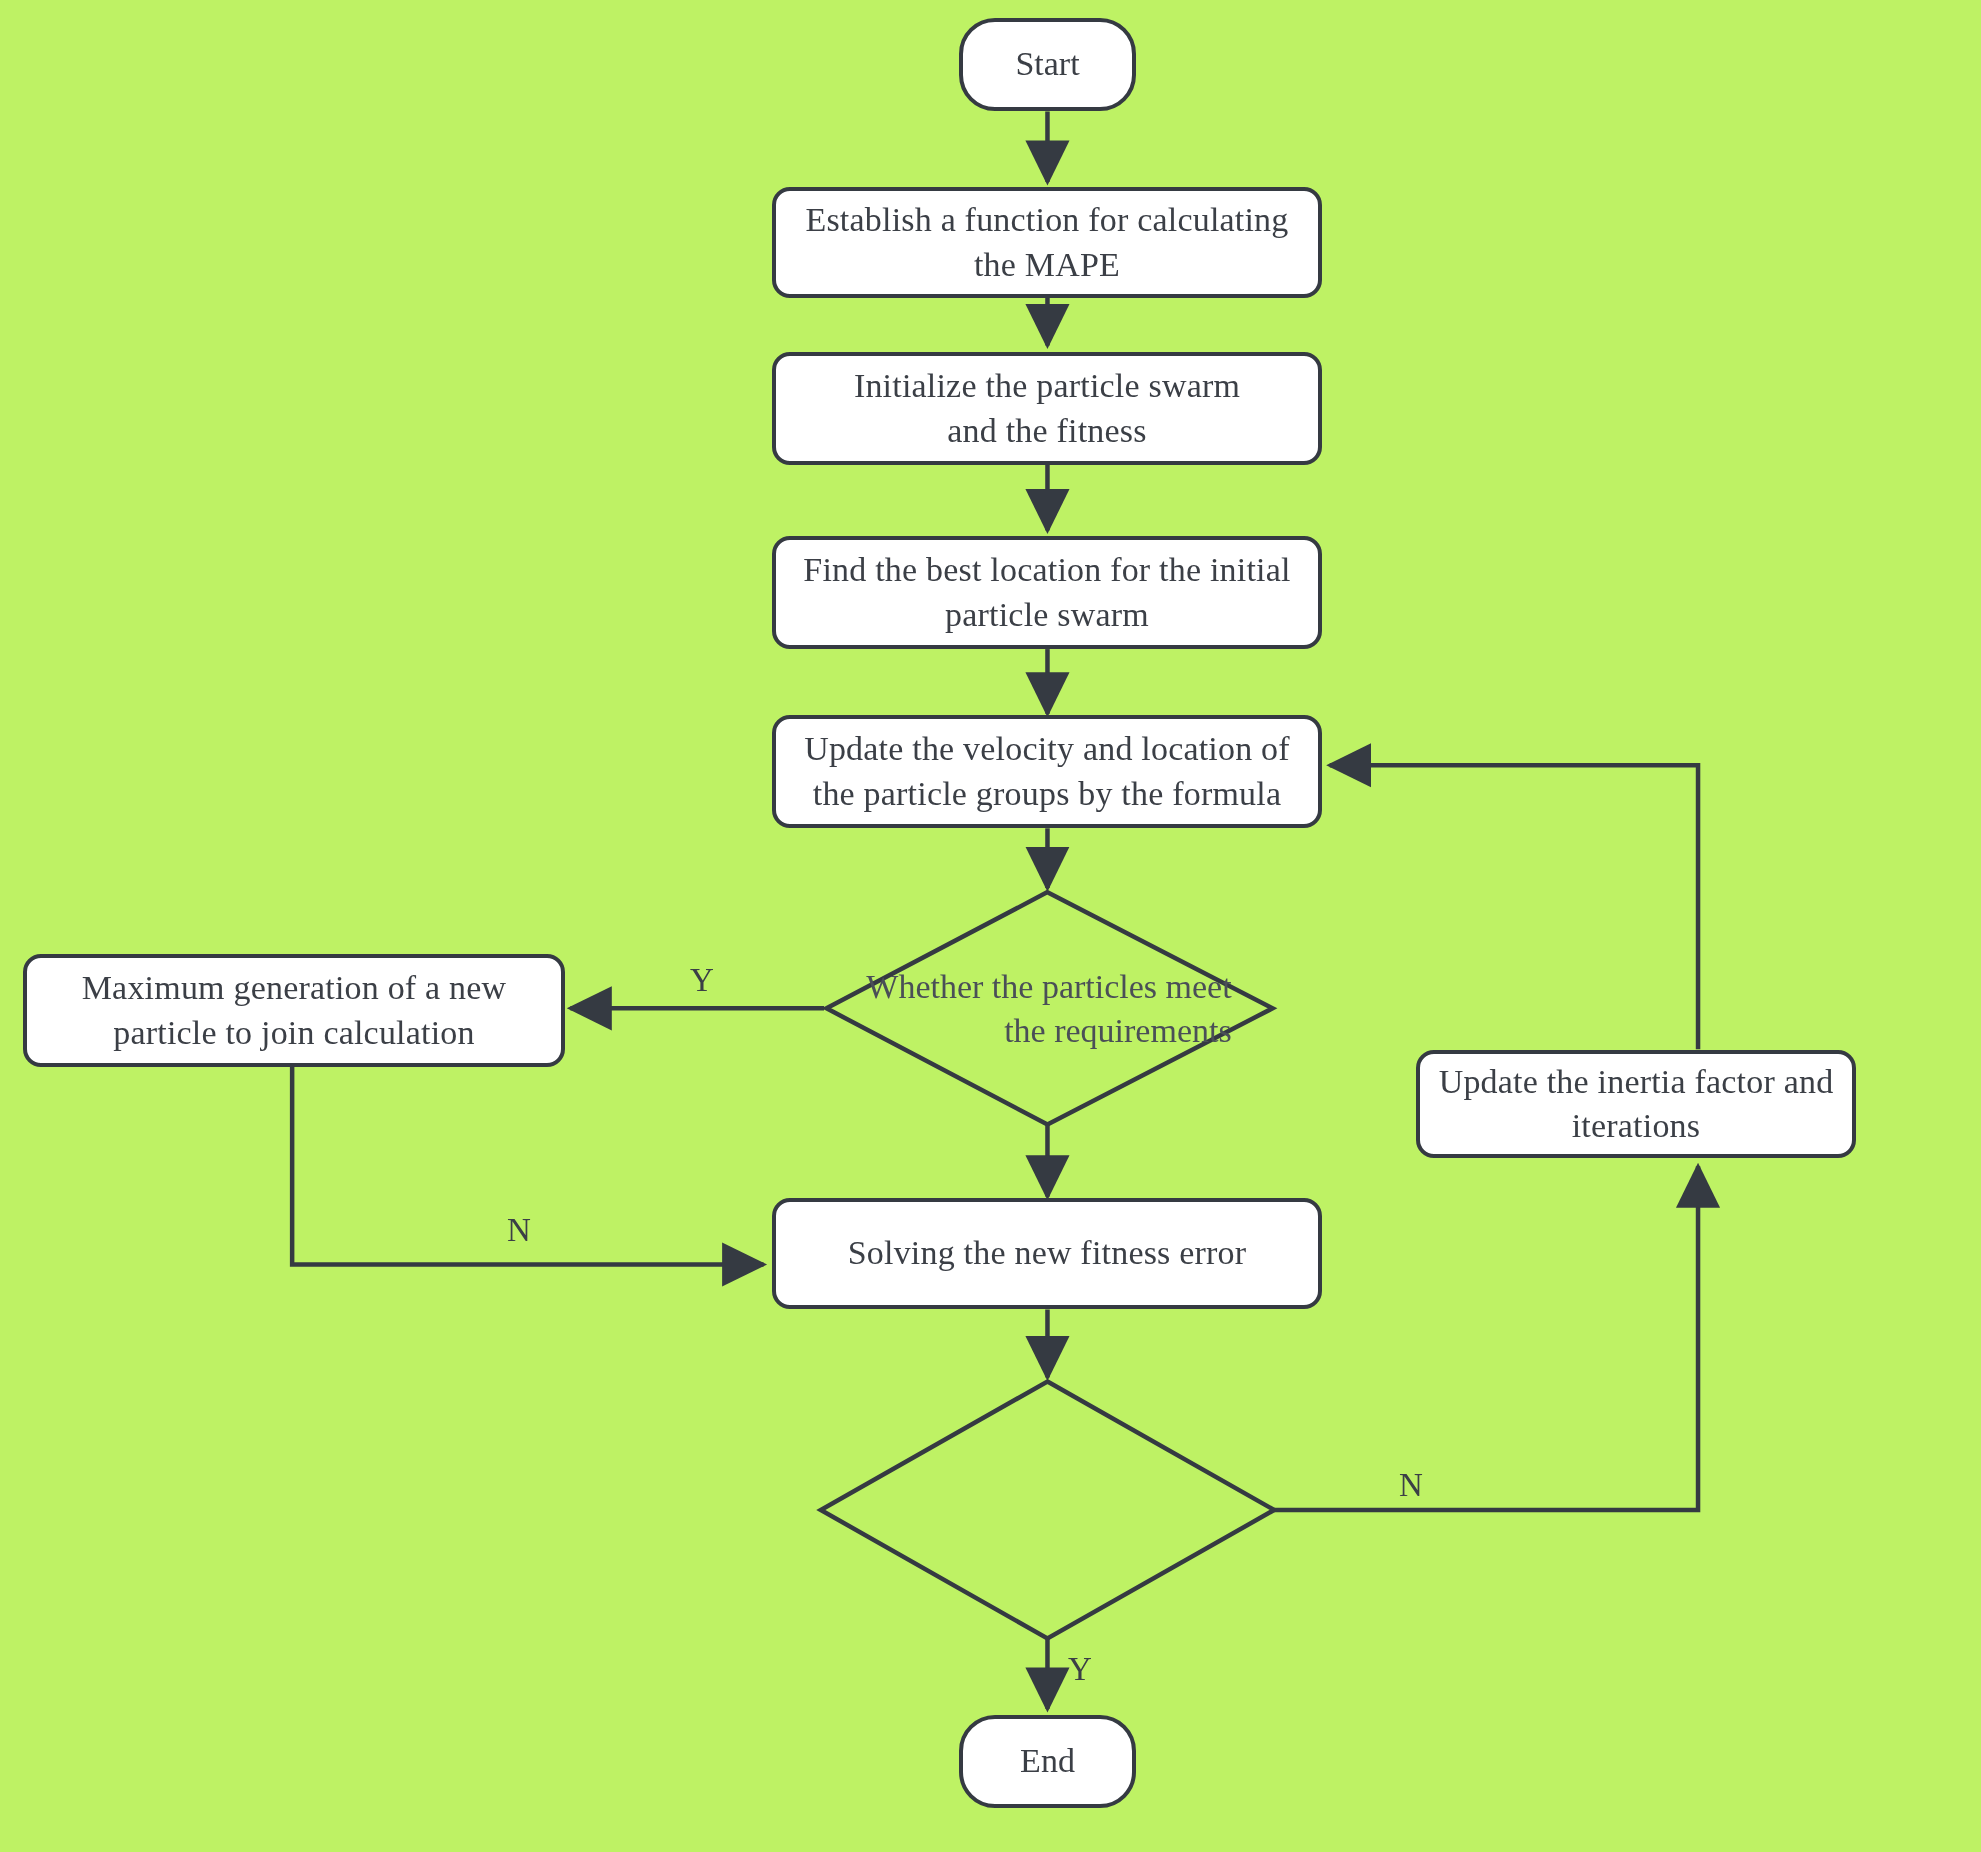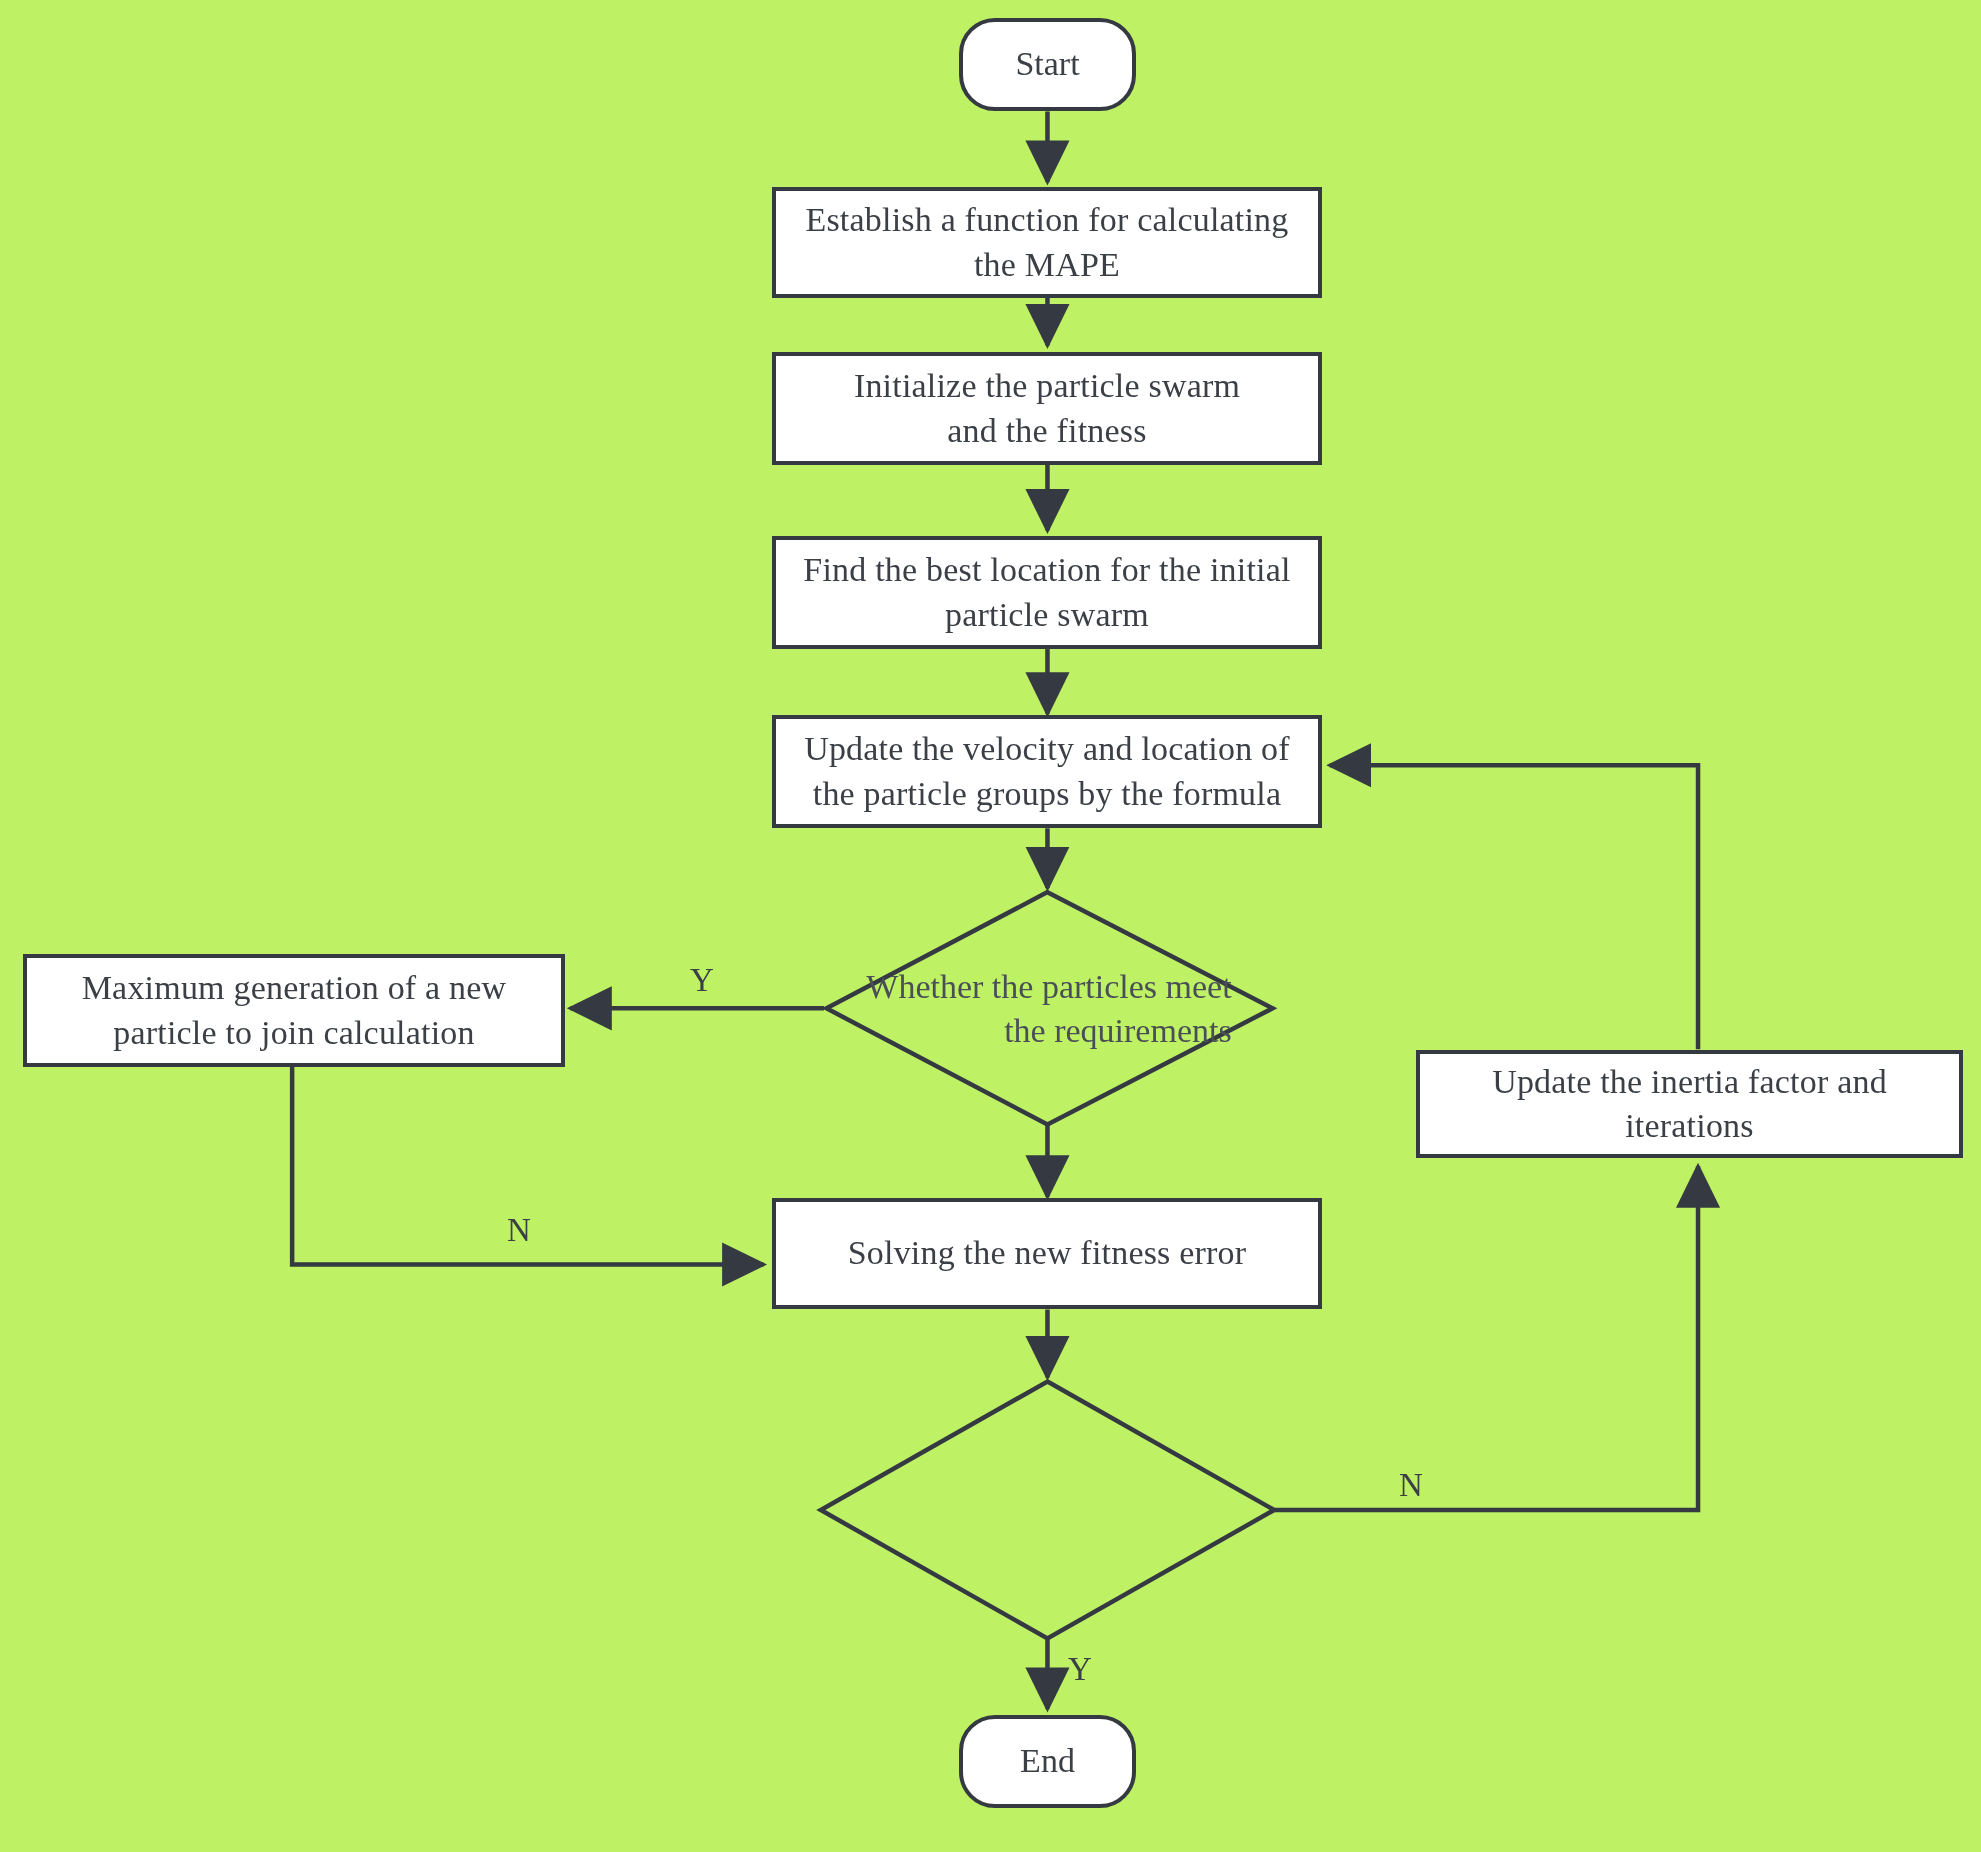--- a/index.html
+++ b/index.html
@@ -29,20 +29,21 @@
     position: absolute;
     box-sizing: border-box;
     display: flex;
     align-items: center;
     justify-content: center;
     text-align: center;
     color: #3b3f46;
     background: #ffffff;
     line-height: 1.30;
     white-space: pre-line;
+    border-radius: 18px;
   }
   .proc {
     border: 4.1px solid #353a42;
     font-size: 34px;
     letter-spacing: 0.2px;
   }
   .terminal {
     border: 4.9px solid #353a42;
     border-radius: 36px;
     font-size: 34px;
@@ -142,21 +143,21 @@
   <div class="node proc" style="left:23px; top:954px; width:542px; height:113px;">
     <span>Maximum generation of a new
 particle to join calculation</span>
   </div>
 
   <div class="node proc" style="left:772px; top:1198px; width:550px; height:111px;">
     <span>Solving the new fitness error</span>
   </div>
 
 
-  <div class="node proc" style="left:1416px; top:1050px; width:547px; height:108px;">
+  <div class="node proc" style="left:1416px; top:1050px; width:440px; height:108px;">
     <span>Update the inertia factor and
 iterations</span>
   </div>
 
   <div class="node terminal" style="left:959px; top:1715px; width:177px; height:93px;">
     <span>End</span>
   </div>
 
   <div class="edge-label" style="left:690px; top:964px;">Y</div>
 

